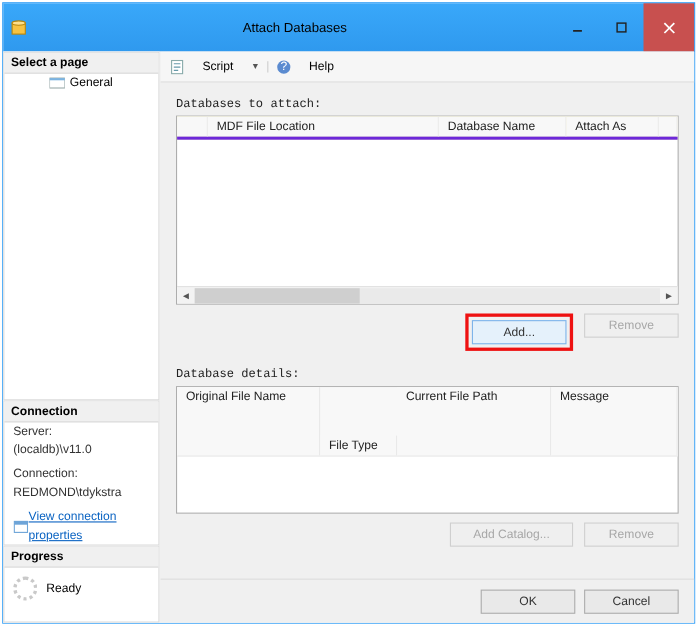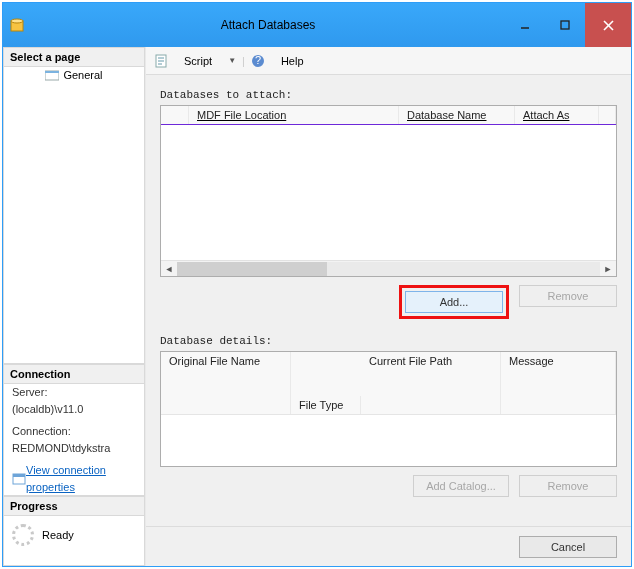--- a/index.html
+++ b/index.html
@@ -21,30 +21,30 @@
   .conn-link { color:#0a63c2; text-decoration:underline; display:inline-flex; align-items:center; gap:0; margin-top:6px;}
   .progress-body { display:flex; align-items:center; gap:8px; padding:8px; }
   .spinner { width:22px; height:22px; border:3px dotted #c9c9c9; border-radius:50%; }
   .main { flex:1; display:flex; flex-direction:column; background:#f0f0f0;}
   .toolbar { height:28px; display:flex; align-items:center; gap:6px; padding:0 8px; border-bottom:1px solid #dcdcdc; background:#f6f6f6;}
   .tbitem { display:inline-flex; align-items:center; gap:16px; }
   .chev { font-size:8px; color:#555;}
   .content { flex:1; padding:10px 14px; display:flex; flex-direction:column; }
   .label { margin:4px 0; color:#222;font-family:Liberation Mono, monospace; }
   .grid { background:#fff; border:1px solid #adadad; display:flex; flex-direction:column; }
-  .grid-head { display:flex; background:#fef9c3; border-bottom:1px solid #6d28d9;text-decoration:underline; }
+  .grid-head { display:flex; background:#fef9c3; border-bottom:3px solid #6d28d9; }
   .gh { padding:3px 8px; border-right:1px solid #e9e9e9; color:#222; background:#f8f8f8;}
   .grid-body { flex:1; }
   .gh0{width:28px;} .gh1{width:210px;} .gh2{width:116px;} .gh3{width:84px;} .gh4{flex:1;}
   .hscroll { height:16px; display:flex; align-items:center; border-top:1px solid #e2e2e2; background:#f3f3f3;}
   .harrow { width:16px; text-align:center; color:#555; font-size:9px;}
   .htrack { flex:1; height:14px; background:#eaeaea; position:relative;}
   .hthumb { position:absolute; left:0; top:0; height:100%; width:150px; background:#cfcfcf;}
   .btnrow { display:flex; justify-content:flex-end; gap:10px; padding:8px 0 12px 0; }
-  .btn { width:98px; height:22px; background:#e9e9e9; border:1px solid #adadad; display:flex; align-items:center; justify-content:center; color:#333;}
+  .btn { width:86px; height:22px; background:#e9e9e9; border:1px solid #adadad; display:flex; align-items:center; justify-content:center; color:#333;}
   .btn.disabled { color:#a7a7a7; border-color:#cfcfcf; background:#efefef;justify-content:center;}
   .btn.highlight { border:1px solid #7eb4ea; background:#e5f1fb;}
   .redbox { padding:3px; border:3px solid #e11; display:inline-flex;}
   .grid2-head { display:flex; background:#f8f8f8; border-bottom:1px solid #e5e5e5;}
   .g2a{width:130px;} .g2b{width:70px;margin-top:44px;} .g2c{width:140px;} .g2d{flex:1;}
   .footer { height:40px; display:flex; align-items:center; justify-content:flex-end; gap:8px; padding:0 14px; border-top:1px solid #dcdcdc; background:#f0f0f0;}
   svg { display:block; }
 </style>
 </head>
 <body>
@@ -183,29 +183,32 @@
           <div class="grid2-head">
             <div class="gh g2a">Original File Name</div>
             <div class="gh g2b">File Type</div>
             <div class="gh g2c">Current File Path</div>
             <div class="gh g2d">Message</div>
           </div>
           <div class="grid-body"></div>
         </div>
 
         <div class="btnrow">
-          <div class="btn disabled" style="width:96px">
+          <div class="btn disabled" style="width:112px">
               <span>Add Catalog...</span>
             </div>
           <div class="btn disabled">
               <span>Remove</span>
             </div>
         </div>
       </div>
 
       <div class="footer">
         <div class="btn">
+            <span>OK</span>
+          </div>
+        <div class="btn">
             <span>Cancel</span>
           </div>
       </div>
     </div>
   </div>
 </div>
 
 </body></html>

